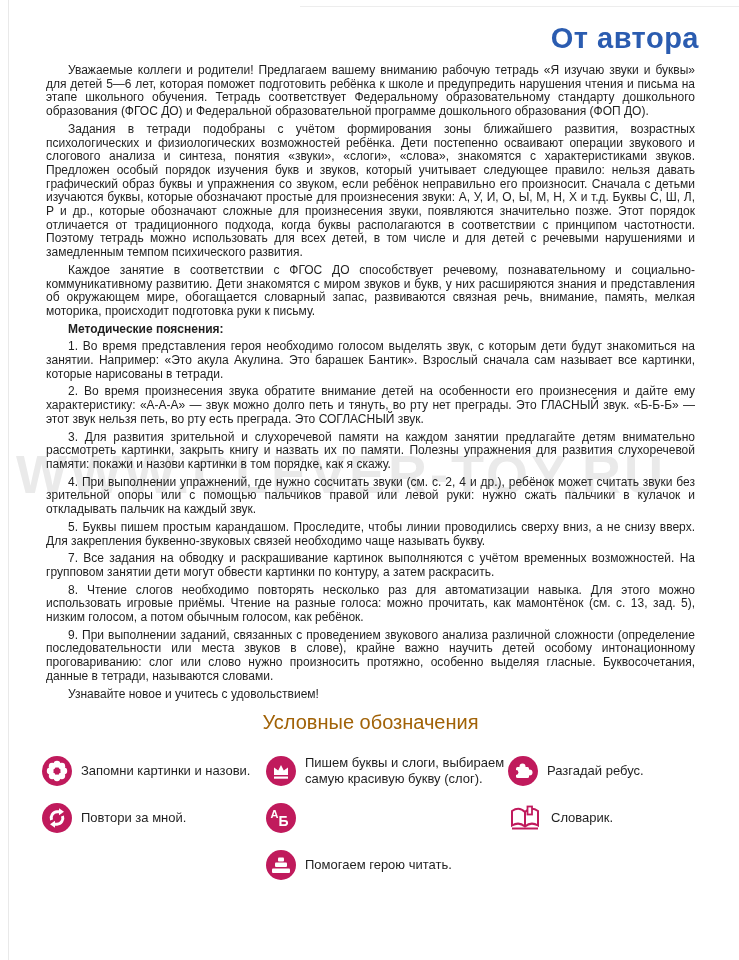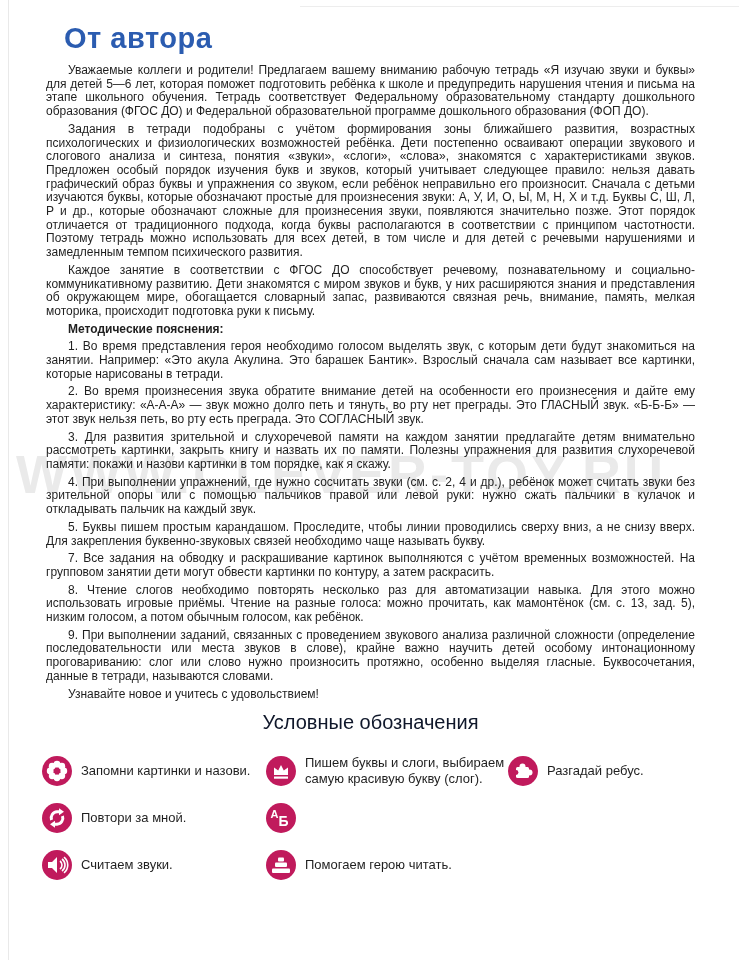--- a/index.html
+++ b/index.html
@@ -4,33 +4,33 @@
 <style>
   html,body{margin:0;padding:0;}
   body{
     width:739px;height:960px;background:#ffffff;position:relative;overflow:hidden;
     font-family:"Liberation Sans",sans-serif;color:#1f1f1f;
   }
   .scan-edge-left{position:absolute;left:8px;top:0;bottom:0;width:1px;background:#e9e9e9;}
   .scan-edge-top{position:absolute;left:300px;right:0;top:6px;height:1px;background:#ededed;}
   .content{position:absolute;left:42px;top:22px;width:657px;}
   h1.page-title{
-    margin:0 0 9px 22px;font-size:29px;font-weight:bold;color:#2b5cb0;letter-spacing:0.5px;
+    margin:0 0 9px 22px;font-size:29px;font-weight:bold;color:#2b5cb0;letter-spacing:0.5px;text-align:right;
   }
   .body-text p{
     margin:4px;font-size:12px;line-height:13.7px;text-align:justify;text-indent:22px;
   }
   .body-text p.method-heading{font-weight:bold;}
   .watermark{
     position:absolute;left:16px;top:443px;width:700px;overflow:hidden;white-space:nowrap;
     font-size:54px;font-weight:bold;letter-spacing:3px;
     color:rgba(150,150,150,0.20);pointer-events:none;
   }
   .legend-heading{
-    margin:10px 0 6px 0;text-align:center;font-size:20px;color:#0f172a;font-weight:normal;
+    margin:10px 0 6px 0;text-align:center;font-size:20px;color:#a16207;font-weight:normal;
   }
   .legend{
     display:grid;grid-template-columns:224px 242px 191px;margin-top:13px;
   }
   .legend-col{display:flex;flex-direction:column;}
   .legend-item{display:flex;align-items:center;gap:9px;height:47px;}
   .licon{
     width:30px;height:30px;flex:0 0 30px;border-radius:50%;background:#c01a5c;
     display:flex;align-items:center;justify-content:center;
   }
@@ -91,31 +91,20 @@
         <span class="licon">
           <svg width="30" height="30" viewBox="0 0 30 30">
             <path d="M9.5 17 A6.2 6.2 0 0 1 15 8.8 L18 8.8" fill="none" stroke="#fff" stroke-width="3"></path>
             <path d="M20.5 13 A6.2 6.2 0 0 1 15 21.2 L12 21.2" fill="none" stroke="#fff" stroke-width="3"></path>
             <polygon points="17,5.3 22,8.8 17,12.3" fill="#fff"></polygon>
             <polygon points="13,17.7 8,21.2 13,24.7" fill="#fff"></polygon>
           </svg>
         </span>
         <span class="legend-label">Повтори за мной.</span>
       </div>
-      <div class="legend-item">
-        <span class="licon">
-          <svg width="30" height="30" viewBox="0 0 30 30">
-            <polygon points="6,12 10,12 15,7 15,23 10,18 6,18" fill="#fff"></polygon>
-            <path d="M18 11 A5 5 0 0 1 18 19" fill="none" stroke="#fff" stroke-width="1.6"></path>
-            <path d="M20 9 A7.5 7.5 0 0 1 20 21" fill="none" stroke="#fff" stroke-width="1.6"></path>
-            <path d="M22 7.2 A10 10 0 0 1 22 22.8" fill="none" stroke="#fff" stroke-width="1.6"></path>
-          </svg>
-        </span>
-        <span class="legend-label">Считаем звуки.</span>
-      </div>
     </div>
 
     <div class="legend-col">
       <div class="legend-item">
         <span class="licon">
           <svg width="30" height="30" viewBox="0 0 30 30">
             <path d="M8 19 L8 11.5 L12.2 14.5 L15 9 L17.8 14.5 L22 11.5 L22 19 Z" fill="#fff"></path>
             <rect x="8" y="20.5" width="14" height="2.2" fill="#fff"></rect>
           </svg>
         </span>
@@ -146,16 +135,27 @@
         <span class="licon">
           <svg width="30" height="30" viewBox="0 0 30 30">
             <rect x="8" y="11" width="13" height="11" rx="1.5" fill="#fff"></rect>
             <circle cx="14.5" cy="10.5" r="3" fill="#fff"></circle>
             <circle cx="21.5" cy="16.5" r="3" fill="#fff"></circle>
             <circle cx="8" cy="16.5" r="2.4" fill="#c01a5c"></circle>
           </svg>
         </span>
         <span class="legend-label">Разгадай ребус.</span>
       </div>
+      <div class="legend-item">
+        <span class="licon no-circle">
+          <svg width="34" height="30" viewBox="0 0 34 30">
+            <path d="M4 8 C9 4.5 13.5 5.5 17 9 C20.5 5.5 25 4.5 30 8 L30 22.5 C25 19.5 20.5 20.5 17 23.5 C13.5 20.5 9 19.5 4 22.5 Z" fill="#fff" stroke="#c01a5c" stroke-width="2"></path>
+            <line x1="17" y1="9" x2="17" y2="23.5" stroke="#c01a5c" stroke-width="2"></line>
+            <rect x="19.5" y="3.5" width="4.5" height="8" fill="#fff" stroke="#c01a5c" stroke-width="1.8"></rect>
+            <line x1="4" y1="25.5" x2="30" y2="25.5" stroke="#c01a5c" stroke-width="2"></line>
+          </svg>
+        </span>
+        <span class="legend-label">Словарик.</span>
+      </div>
     </div>
 
   </div>
 </div>
 
 </body></html>

